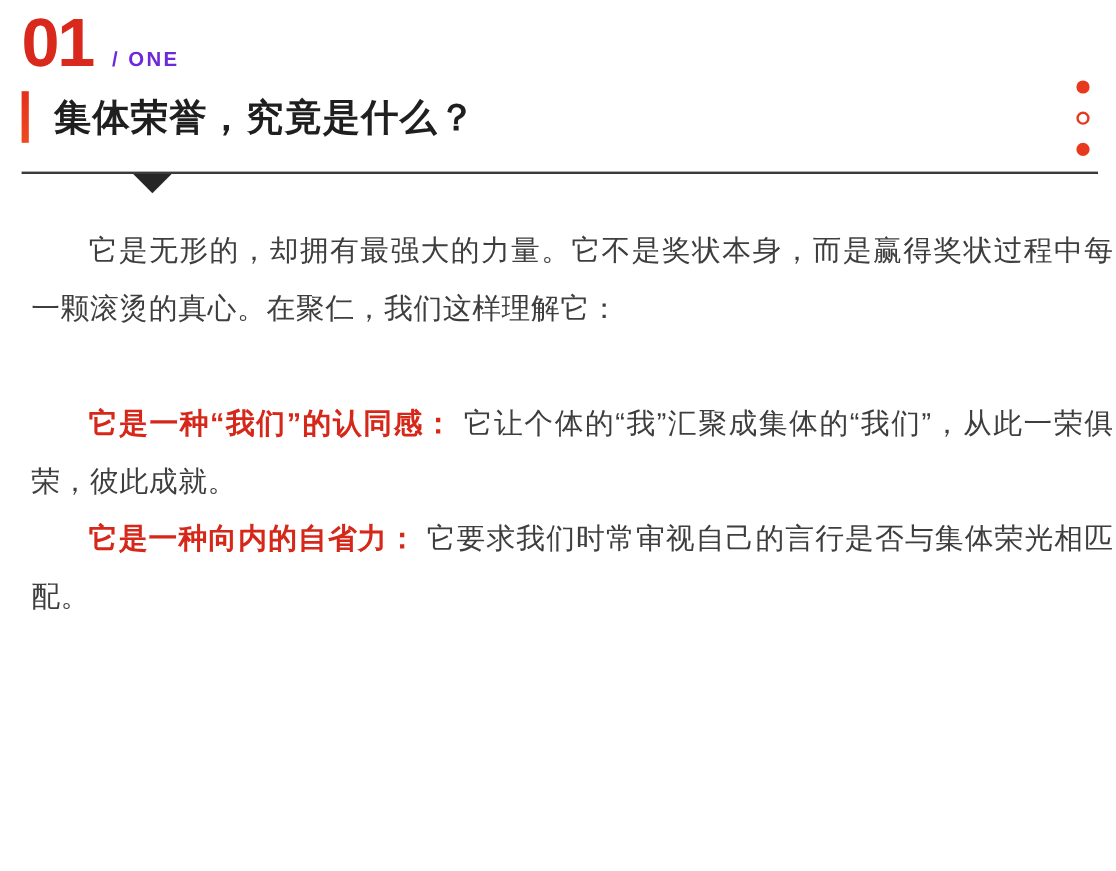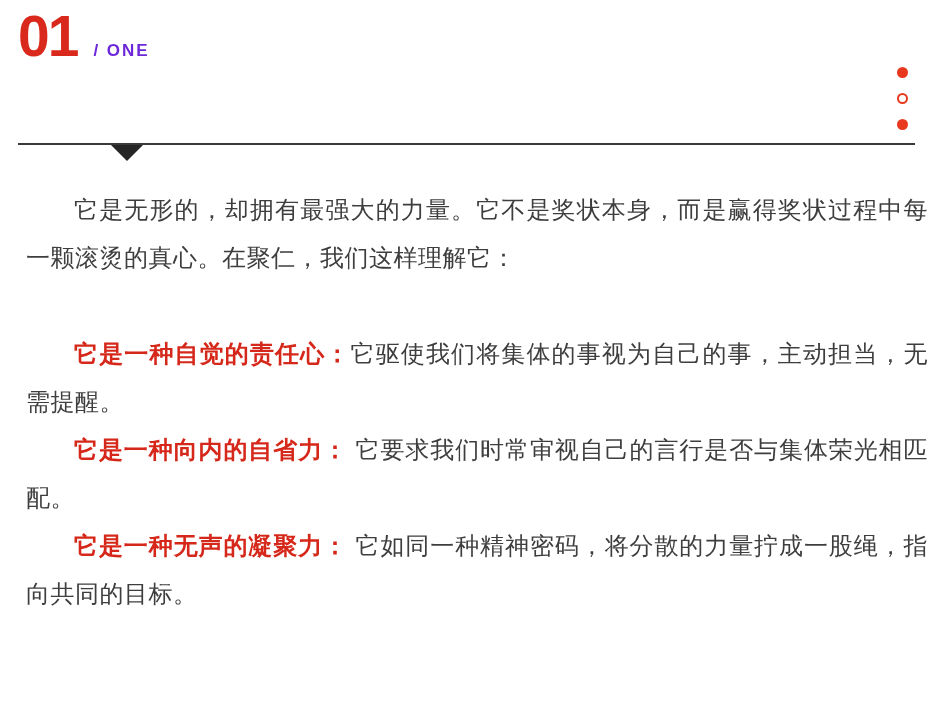--- a/index.html
+++ b/index.html
@@ -107,35 +107,38 @@
 </head>
 <body>
 
 <div class="page">
 
   <div class="num-row">
     <span class="num">01</span>
     <span class="num-label">/ ONE</span>
   </div>
 
+  <div class="title-row">
+    <span class="title-bar"></span>
+    <h1 class="title">集体荣誉，究竟是什么？</h1>
+  </div>
 
   <div class="dots">
     <span class="dot filled"></span>
     <span class="dot hollow"></span>
     <span class="dot filled"></span>
   </div>
 
   <div class="rule">
     <span class="tri"></span>
   </div>
 
   <div class="content">
     <p class="intro">它是无形的，却拥有最强大的力量。它不是奖状本身，而是赢得奖状过程中每一颗滚烫的真心。在聚仁，我们这样理解它：</p>
 
+    <p class="item"><span class="lead">它是一种“我们”的认同感：</span><span> 它让个体的“我”汇聚成集体的“我们”，从此一荣俱荣，彼此成就。</span></p>
 
-    <p class="item"><span class="lead">它是一种自觉的责任心：</span><span>它驱使我们将集体的事视为自己的事，主动担当，无需提醒。</span></p>
 
     <p class="item"><span class="lead">它是一种向内的自省力：</span><span> 它要求我们时常审视自己的言行是否与集体荣光相匹配。</span></p>
 
-    <p class="item"><span class="lead">它是一种无声的凝聚力：</span><span> 它如同一种精神密码，将分散的力量拧成一股绳，指向共同的目标。</span></p>
   </div>
 
 </div>
 
 </body></html>

